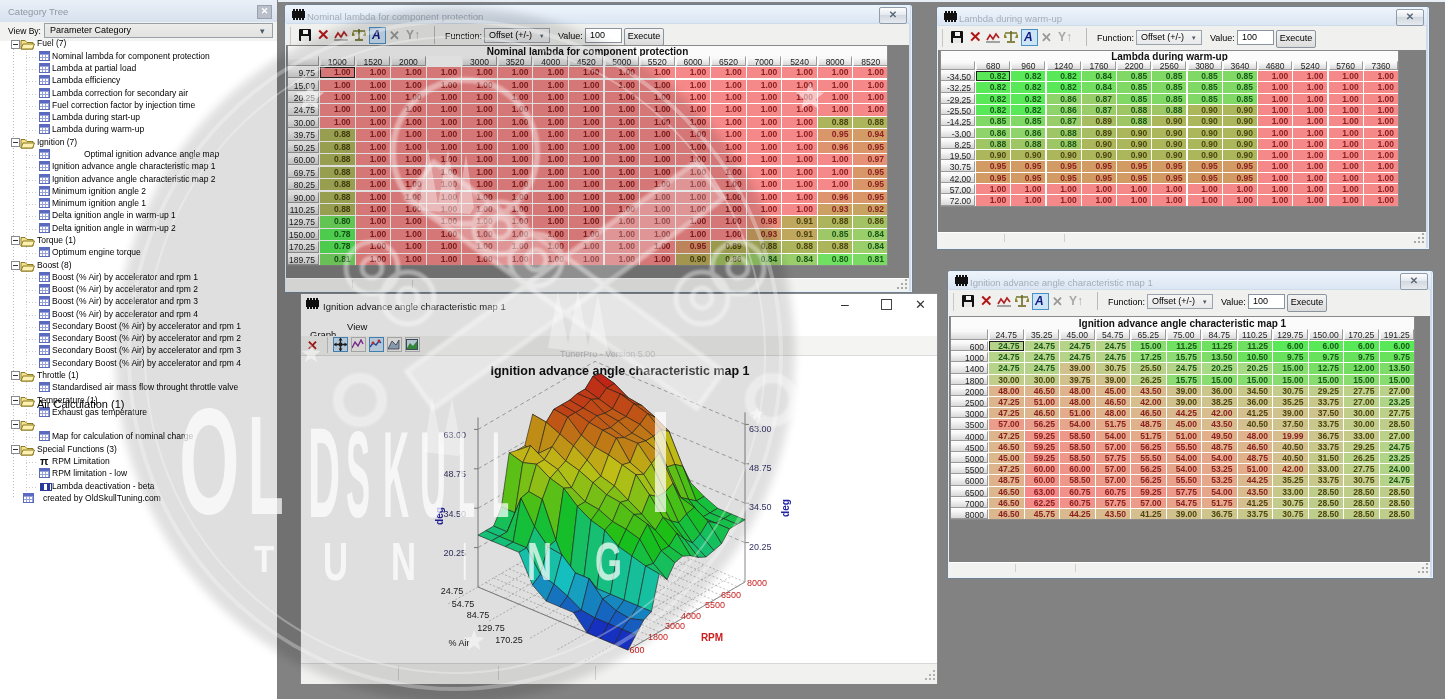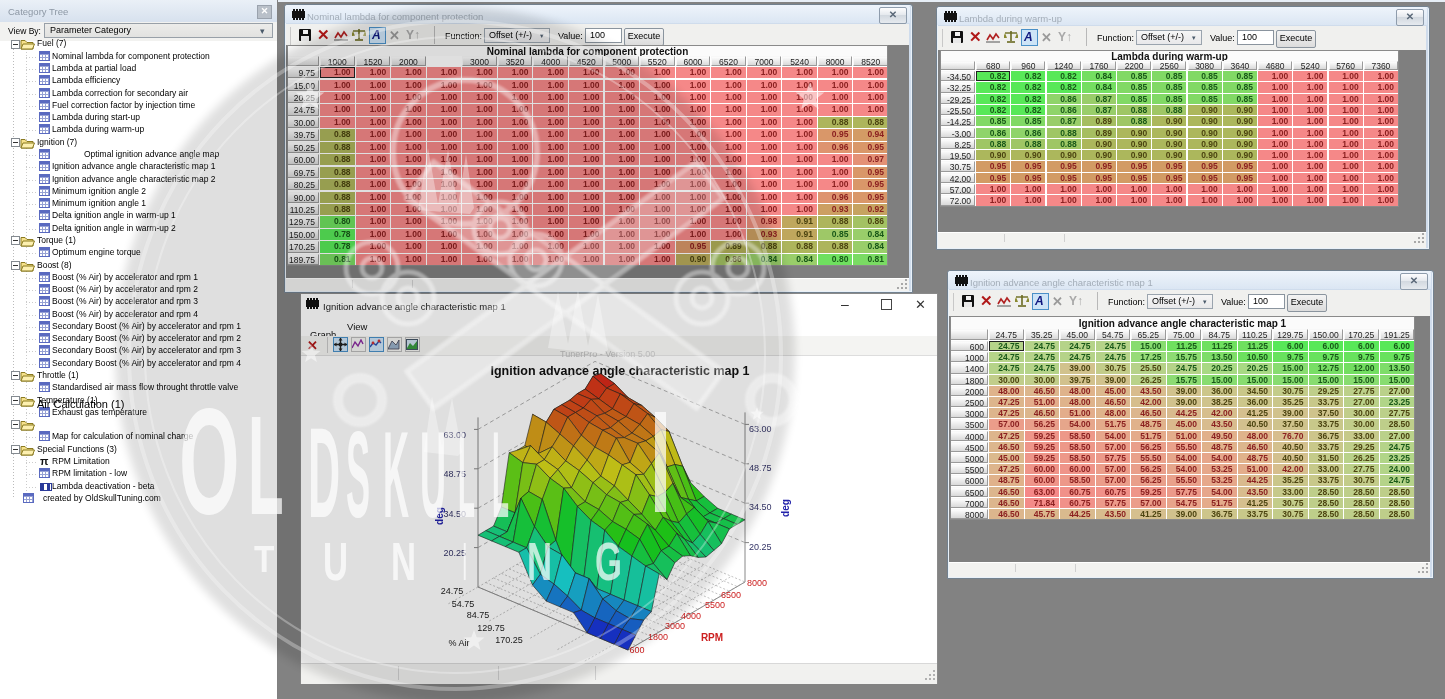--- a/index.html
+++ b/index.html
@@ -895,21 +895,21 @@
 <div class="dc c67" style="left:1379.5px;top:419.4px;width:34.5px;height:10.2px;line-height:10.2px;">28.50</div>
 <div class="hc rh" style="left:950px;top:430.6px;width:38px;height:10.2px;line-height:10.2px;">4000</div>
 <div class="dc c51" style="left:989.0px;top:430.6px;width:34.5px;height:10.2px;line-height:10.2px;">47.25</div>
 <div class="dc c68" style="left:1024.5px;top:430.6px;width:34.5px;height:10.2px;line-height:10.2px;">59.25</div>
 <div class="dc c69" style="left:1060.0px;top:430.6px;width:34.5px;height:10.2px;line-height:10.2px;">58.50</div>
 <div class="dc c63" style="left:1095.5px;top:430.6px;width:34.5px;height:10.2px;line-height:10.2px;">54.00</div>
 <div class="dc c64" style="left:1131.0px;top:430.6px;width:34.5px;height:10.2px;line-height:10.2px;">51.75</div>
 <div class="dc c52" style="left:1166.5px;top:430.6px;width:34.5px;height:10.2px;line-height:10.2px;">51.00</div>
 <div class="dc c70" style="left:1202.0px;top:430.6px;width:34.5px;height:10.2px;line-height:10.2px;">49.50</div>
 <div class="dc c42" style="left:1237.5px;top:430.6px;width:34.5px;height:10.2px;line-height:10.2px;">48.00</div>
-<div class="dc c71" style="left:1273.0px;top:430.6px;width:34.5px;height:10.2px;line-height:10.2px;">76.70</div>
+<div class="dc c71" style="left:1273.0px;top:430.6px;width:34.5px;height:10.2px;line-height:10.2px;">19.99</div>
 <div class="dc c72" style="left:1308.5px;top:430.6px;width:34.5px;height:10.2px;line-height:10.2px;">36.75</div>
 <div class="dc c73" style="left:1344.0px;top:430.6px;width:34.5px;height:10.2px;line-height:10.2px;">33.00</div>
 <div class="dc c50" style="left:1379.5px;top:430.6px;width:34.5px;height:10.2px;line-height:10.2px;">27.00</div>
 <div class="hc rh" style="left:950px;top:441.8px;width:38px;height:10.2px;line-height:10.2px;">4500</div>
 <div class="dc c43" style="left:989.0px;top:441.8px;width:34.5px;height:10.2px;line-height:10.2px;">46.50</div>
 <div class="dc c68" style="left:1024.5px;top:441.8px;width:34.5px;height:10.2px;line-height:10.2px;">59.25</div>
 <div class="dc c69" style="left:1060.0px;top:441.8px;width:34.5px;height:10.2px;line-height:10.2px;">58.50</div>
 <div class="dc c61" style="left:1095.5px;top:441.8px;width:34.5px;height:10.2px;line-height:10.2px;">57.00</div>
 <div class="dc c62" style="left:1131.0px;top:441.8px;width:34.5px;height:10.2px;line-height:10.2px;">56.25</div>
 <div class="dc c74" style="left:1166.5px;top:441.8px;width:34.5px;height:10.2px;line-height:10.2px;">55.50</div>
@@ -966,21 +966,21 @@
 <div class="dc c68" style="left:1131.0px;top:486.6px;width:34.5px;height:10.2px;line-height:10.2px;">59.25</div>
 <div class="dc c75" style="left:1166.5px;top:486.6px;width:34.5px;height:10.2px;line-height:10.2px;">57.75</div>
 <div class="dc c63" style="left:1202.0px;top:486.6px;width:34.5px;height:10.2px;line-height:10.2px;">54.00</div>
 <div class="dc c45" style="left:1237.5px;top:486.6px;width:34.5px;height:10.2px;line-height:10.2px;">43.50</div>
 <div class="dc c73" style="left:1273.0px;top:486.6px;width:34.5px;height:10.2px;line-height:10.2px;">33.00</div>
 <div class="dc c67" style="left:1308.5px;top:486.6px;width:34.5px;height:10.2px;line-height:10.2px;">28.50</div>
 <div class="dc c67" style="left:1344.0px;top:486.6px;width:34.5px;height:10.2px;line-height:10.2px;">28.50</div>
 <div class="dc c67" style="left:1379.5px;top:486.6px;width:34.5px;height:10.2px;line-height:10.2px;">28.50</div>
 <div class="hc rh" style="left:950px;top:497.8px;width:38px;height:10.2px;line-height:10.2px;">7000</div>
 <div class="dc c43" style="left:989.0px;top:497.8px;width:34.5px;height:10.2px;line-height:10.2px;">46.50</div>
-<div class="dc c81" style="left:1024.5px;top:497.8px;width:34.5px;height:10.2px;line-height:10.2px;">71.84</div>
+<div class="dc c81" style="left:1024.5px;top:497.8px;width:34.5px;height:10.2px;line-height:10.2px;">62.25</div>
 <div class="dc c80" style="left:1060.0px;top:497.8px;width:34.5px;height:10.2px;line-height:10.2px;">60.75</div>
 <div class="dc c75" style="left:1095.5px;top:497.8px;width:34.5px;height:10.2px;line-height:10.2px;">57.75</div>
 <div class="dc c61" style="left:1131.0px;top:497.8px;width:34.5px;height:10.2px;line-height:10.2px;">57.00</div>
 <div class="dc c82" style="left:1166.5px;top:497.8px;width:34.5px;height:10.2px;line-height:10.2px;">54.75</div>
 <div class="dc c64" style="left:1202.0px;top:497.8px;width:34.5px;height:10.2px;line-height:10.2px;">51.75</div>
 <div class="dc c59" style="left:1237.5px;top:497.8px;width:34.5px;height:10.2px;line-height:10.2px;">41.25</div>
 <div class="dc c34" style="left:1273.0px;top:497.8px;width:34.5px;height:10.2px;line-height:10.2px;">30.75</div>
 <div class="dc c67" style="left:1308.5px;top:497.8px;width:34.5px;height:10.2px;line-height:10.2px;">28.50</div>
 <div class="dc c67" style="left:1344.0px;top:497.8px;width:34.5px;height:10.2px;line-height:10.2px;">28.50</div>
 <div class="dc c67" style="left:1379.5px;top:497.8px;width:34.5px;height:10.2px;line-height:10.2px;">28.50</div>

